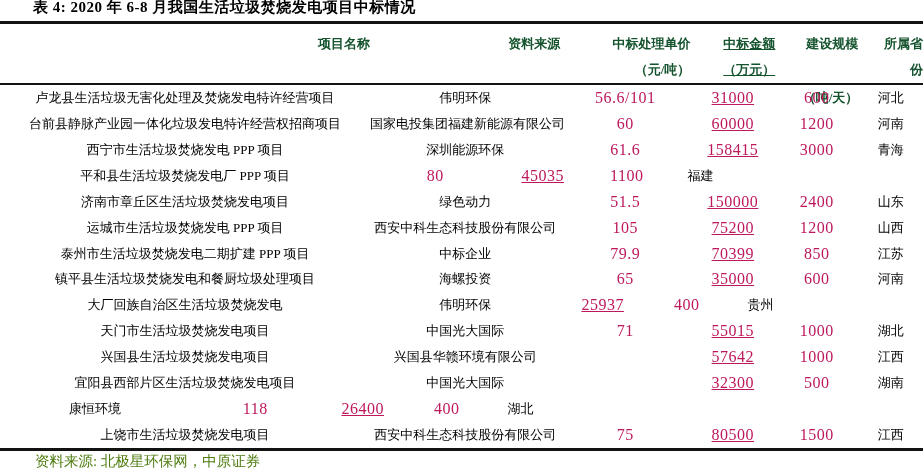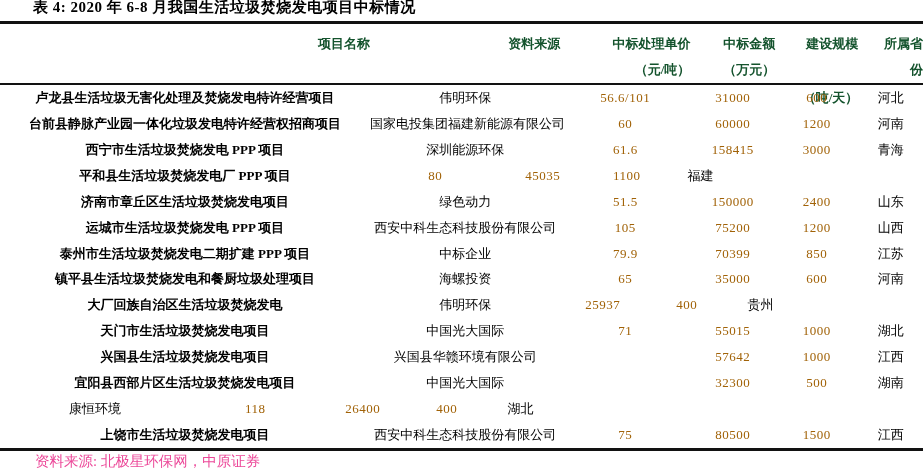--- a/index.html
+++ b/index.html
@@ -36,33 +36,33 @@
   }
   .trow{
     display:flex;align-items:center;
     height:25.9px;flex:1 1 auto;
   }
   .cell{
     text-align:center;font-size:13px;color:#000;
     white-space:nowrap;overflow:visible;line-height:25.9px;
   }
   .num{
-    font-size:13px;
-    color:#a16207; 
+    font-size:16px;
+    color:#be185d; 
     letter-spacing:0.5px;
   }
-  .c1{width:40.1%;font-weight:bold;}
+  .c1{width:40.1%;}
   .c2{width:20.6%;}
   .c3{width:14.1%;}
-  .c4{width:9.2%;}
+  .c4{width:9.2%;text-decoration:underline;}
   .c5{width:9.0%;gap:28px;}
   .c6{width:7.0%;}
   .source{
     position:absolute;top:452px;left:35px;
-    font-size:14.5px;color:#ec4899;white-space:nowrap;
+    font-size:14.5px;color:#4d7c0f;white-space:nowrap;
   }
 </style>
 </head>
 <body>
 
 <div class="page">
 
   <div class="title">表 4: 2020 年 6-8 月我国生活垃圾焚烧发电项目中标情况</div>
 
   <div class="rule rule-top"></div>

